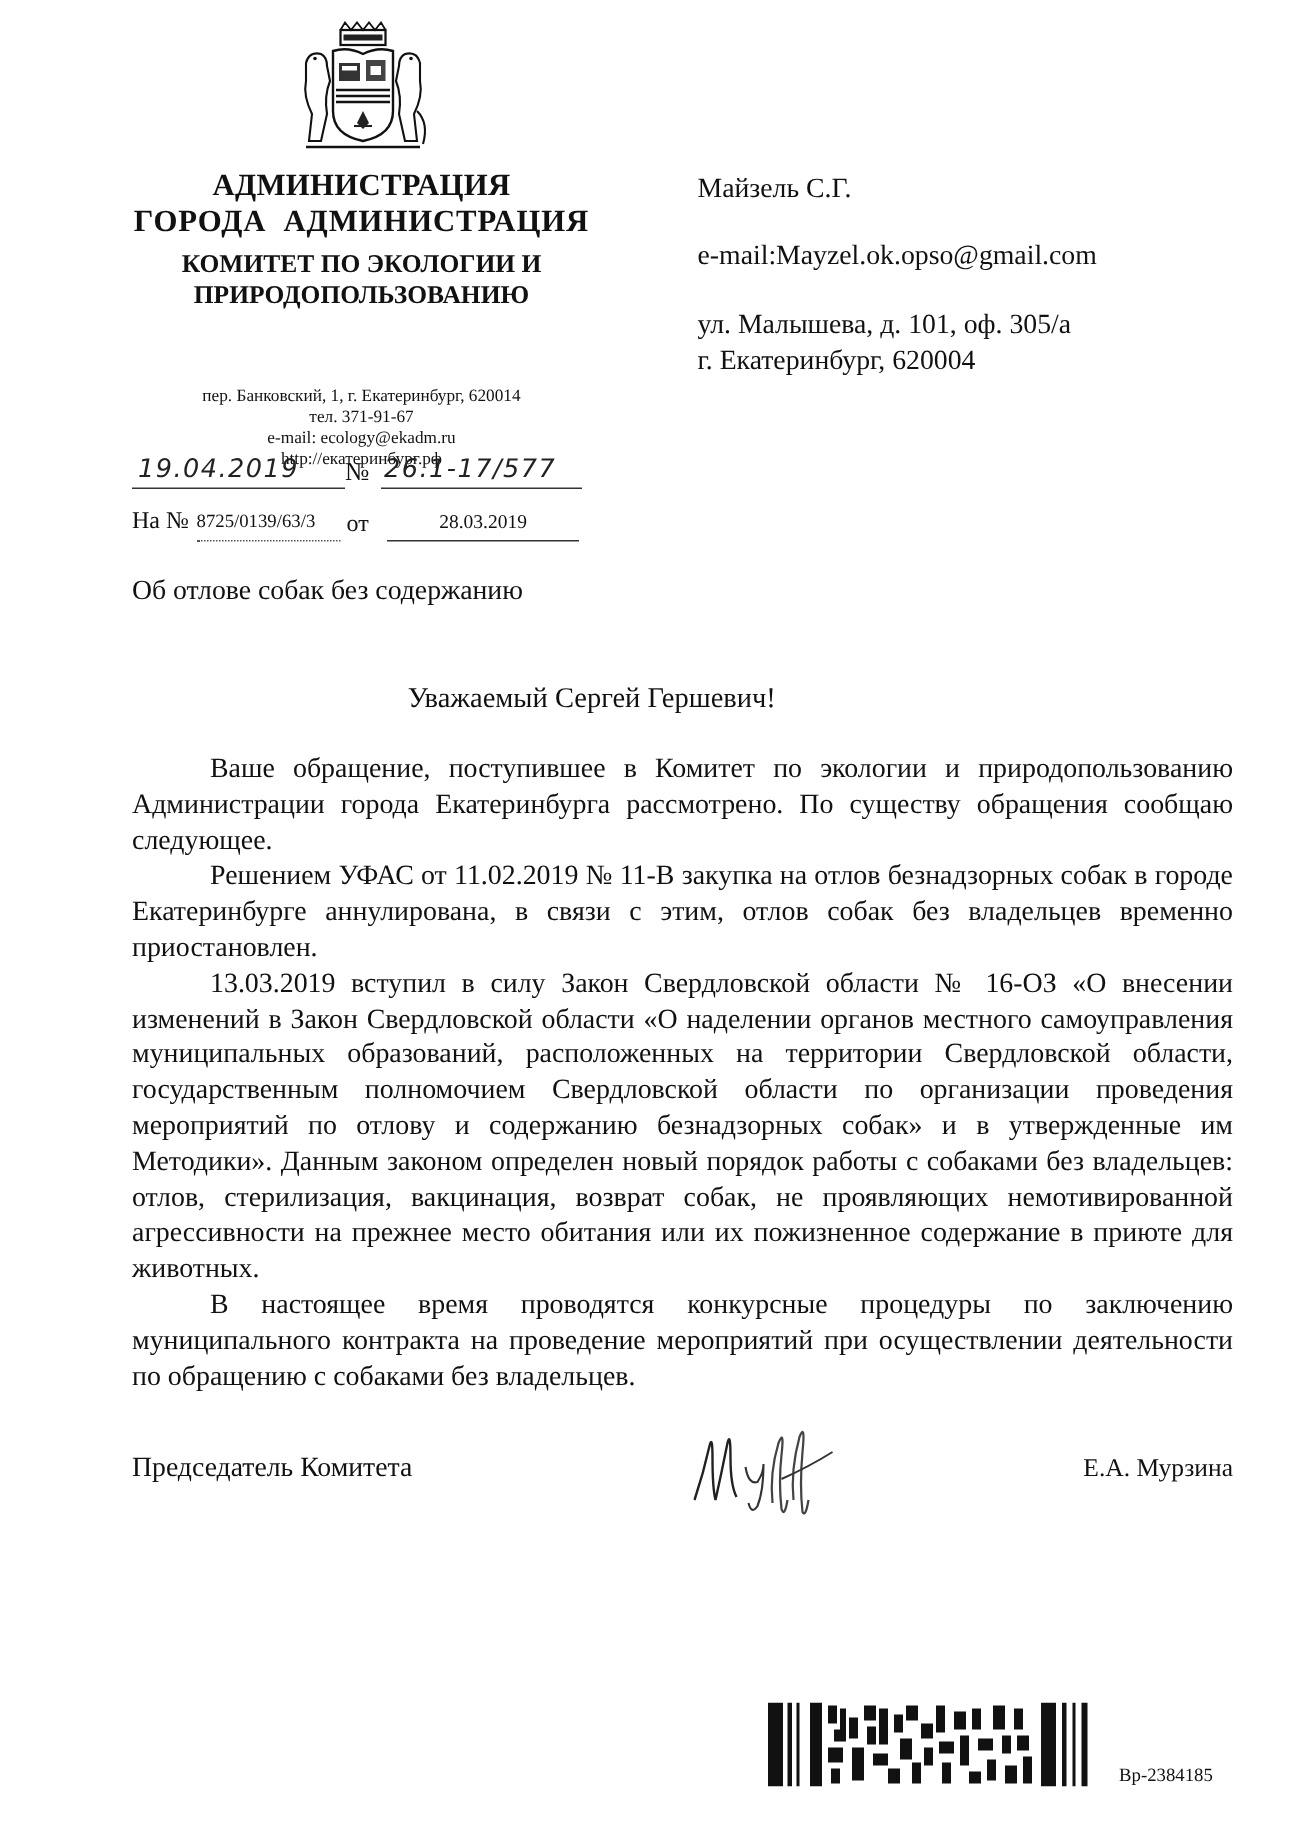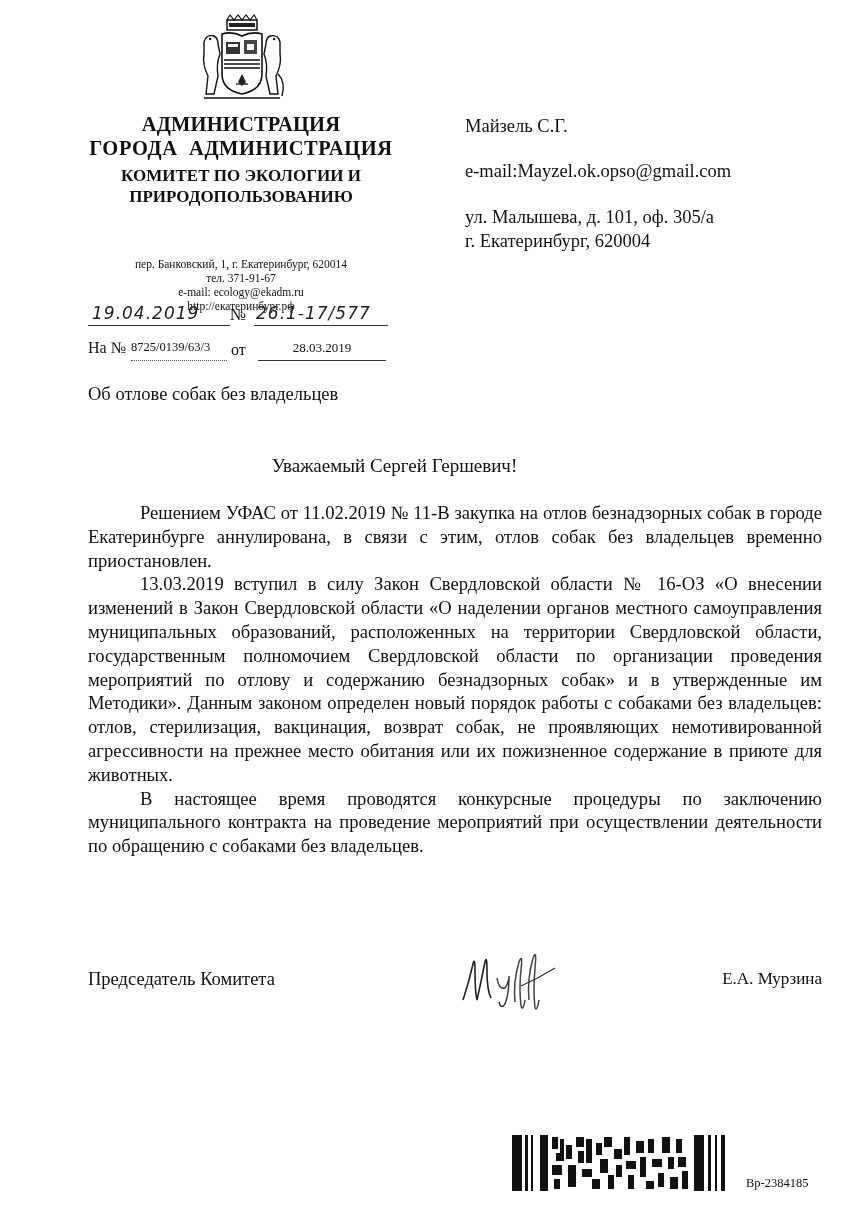--- a/index.html
+++ b/index.html
@@ -95,25 +95,26 @@
 <div class="abs" id="in-label">На №</div>
 <div class="abs" id="in-no">8725/0139/63/3</div>
 <div class="abs" id="in-ot">от</div>
 <div class="abs" id="in-date">28.03.2019</div>
 
 <div class="rcp" id="rcp-name">Майзель С.Г.</div>
 <div class="rcp" id="rcp-mail">e-mail:Mayzel.ok.opso@gmail.com</div>
 <div class="rcp" id="rcp-addr1">ул. Малышева, д. 101, оф. 305/а</div>
 <div class="rcp" id="rcp-addr2">г. Екатеринбург, 620004</div>
 
-<div class="abs" id="subject">Об отлове собак без владельцев</div>
+<div class="abs" id="subject">Об отлове собак без содержанию</div>
 
 <div class="abs" id="greeting">Уважаемый Сергей Гершевич!</div>
 
 <div class="abs" id="body">
+  <p>Ваше обращение, поступившее в Комитет по экологии и природопользованию Администрации города Екатеринбурга рассмотрено. По существу обращения сообщаю следующее.</p>
   <p>Решением УФАС от 11.02.2019 № 11-В закупка на отлов безнадзорных собак в городе Екатеринбурге аннулирована, в связи с этим, отлов собак без владельцев временно приостановлен.</p>
   <p>13.03.2019 вступил в силу Закон Свердловской области № 16-ОЗ «О внесении изменений в Закон Свердловской области «О наделении органов местного самоуправления муниципальных образований, расположенных на территории Свердловской области, государственным полномочием Свердловской области по организации проведения мероприятий по отлову и содержанию безнадзорных собак» и в утвержденные им Методики». Данным законом определен новый порядок работы с собаками без владельцев: отлов, стерилизация, вакцинация, возврат собак, не проявляющих немотивированной агрессивности на прежнее место обитания или их пожизненное содержание в приюте для животных.</p>
   <p>В настоящее время проводятся конкурсные процедуры по заключению муниципального контракта на проведение мероприятий при осуществлении деятельности по обращению с собаками без владельцев.</p>
 </div>
 
 <div class="abs" id="sign-title">Председатель Комитета</div>
 <svg id="signature" class="abs" viewBox="0 0 110 72">
   <path d="M8 58 Q14 40 18 22 Q20 14 20 30 Q20 50 22 58 Q26 40 30 20 Q32 12 32 30 Q32 48 36 56" fill="none" stroke="#222" stroke-width="1.6"></path>
   <path d="M42 36 Q44 48 50 46 Q54 40 54 34 Q54 52 50 62 Q46 68 44 60" fill="none" stroke="#333" stroke-width="1.4"></path>
   <path d="M60 60 Q58 40 64 20 Q68 10 66 28 Q64 46 66 64 Q68 70 70 58" fill="none" stroke="#444" stroke-width="1.5"></path>

